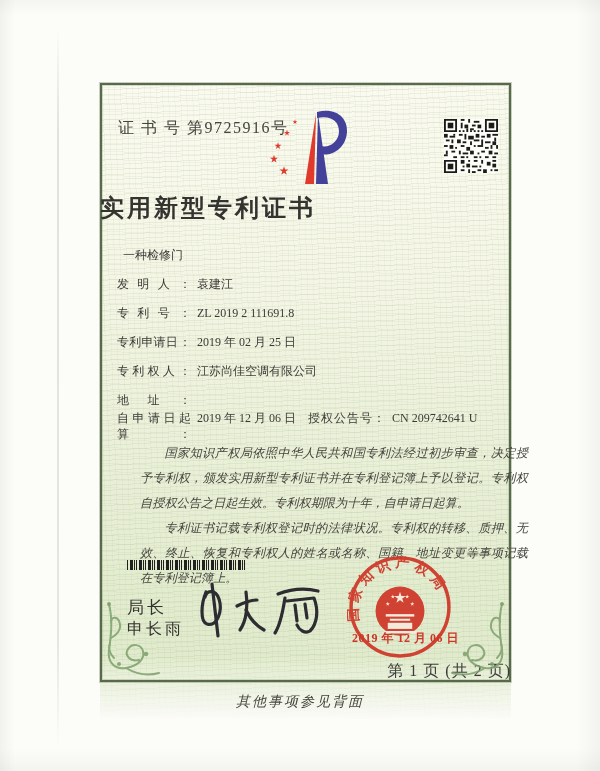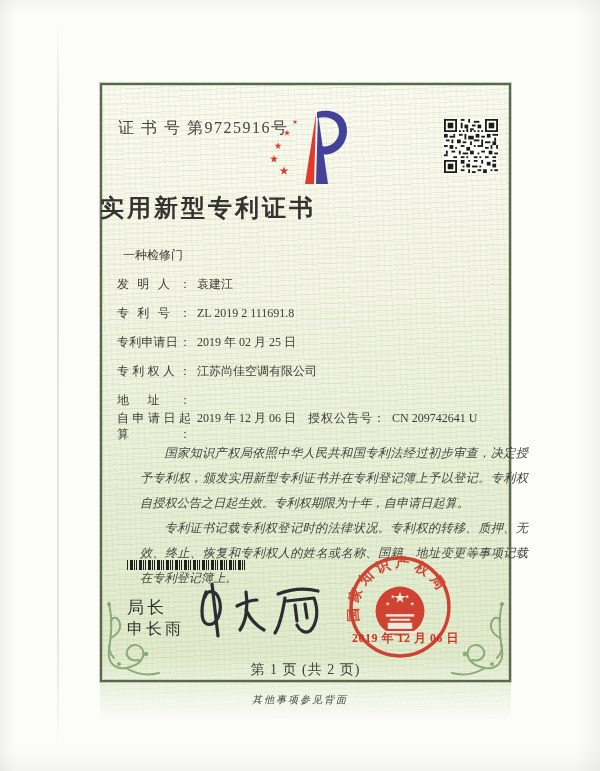--- a/index.html
+++ b/index.html
@@ -50,22 +50,22 @@
   .paras{position:absolute;left:112px;top:441px;width:388px;font-size:12.2px;line-height:25px;
     text-align:justify;color:#45453e;font-style:italic;margin-left:28px;}
   .paras p{margin:0;text-indent:2em;}
   .barcode{position:absolute;left:127px;top:560px;width:118px;height:10px;
     background:repeating-linear-gradient(90deg,#20201e 0 1px,rgba(0,0,0,0) 1px 3px,#20201e 3px 5.5px,rgba(0,0,0,0) 5.5px 7px,#20201e 7px 7.8px,rgba(0,0,0,0) 7.8px 9px);}
   .signer-title{position:absolute;left:127px;top:596px;font-size:17px;letter-spacing:3px;color:#33332f;}
   .signer-name{position:absolute;left:127px;top:619px;font-size:16px;letter-spacing:3px;color:#33332f;}
   .signature{position:absolute;left:190px;top:576px;width:148px;height:66px;}
   .seal{position:absolute;left:347px;top:554px;width:106px;height:106px;opacity:0.92;}
   .seal-date{position:absolute;left:352px;top:630px;font-size:12px;font-weight:bold;color:#cf3526;letter-spacing:0.5px;white-space:nowrap;}
-  .page-footer{position:absolute;left:100px;top:661px;width:411px;text-align:center;font-size:14px;color:#3e3e38;letter-spacing:1px;}
-  .back-note{position:absolute;left:0;top:693px;width:600px;text-align:center;font-size:10px;
+  .page-footer{position:absolute;left:100px;top:661px;width:411px;text-align:right;font-size:16px;color:#3e3e38;letter-spacing:1px;}
+  .back-note{position:absolute;left:0;top:693px;width:600px;text-align:center;font-size:14px;
     font-style:italic;color:#45453e;letter-spacing:2px;}
   .flourish{position:absolute;width:60px;height:78px;}
   .flourish.bl{left:102px;top:602px;}
   .flourish.br{left:449px;top:602px;transform:scaleX(-1);}
 </style>
 </head>
 <body>
 
 <div class="stage">
 

